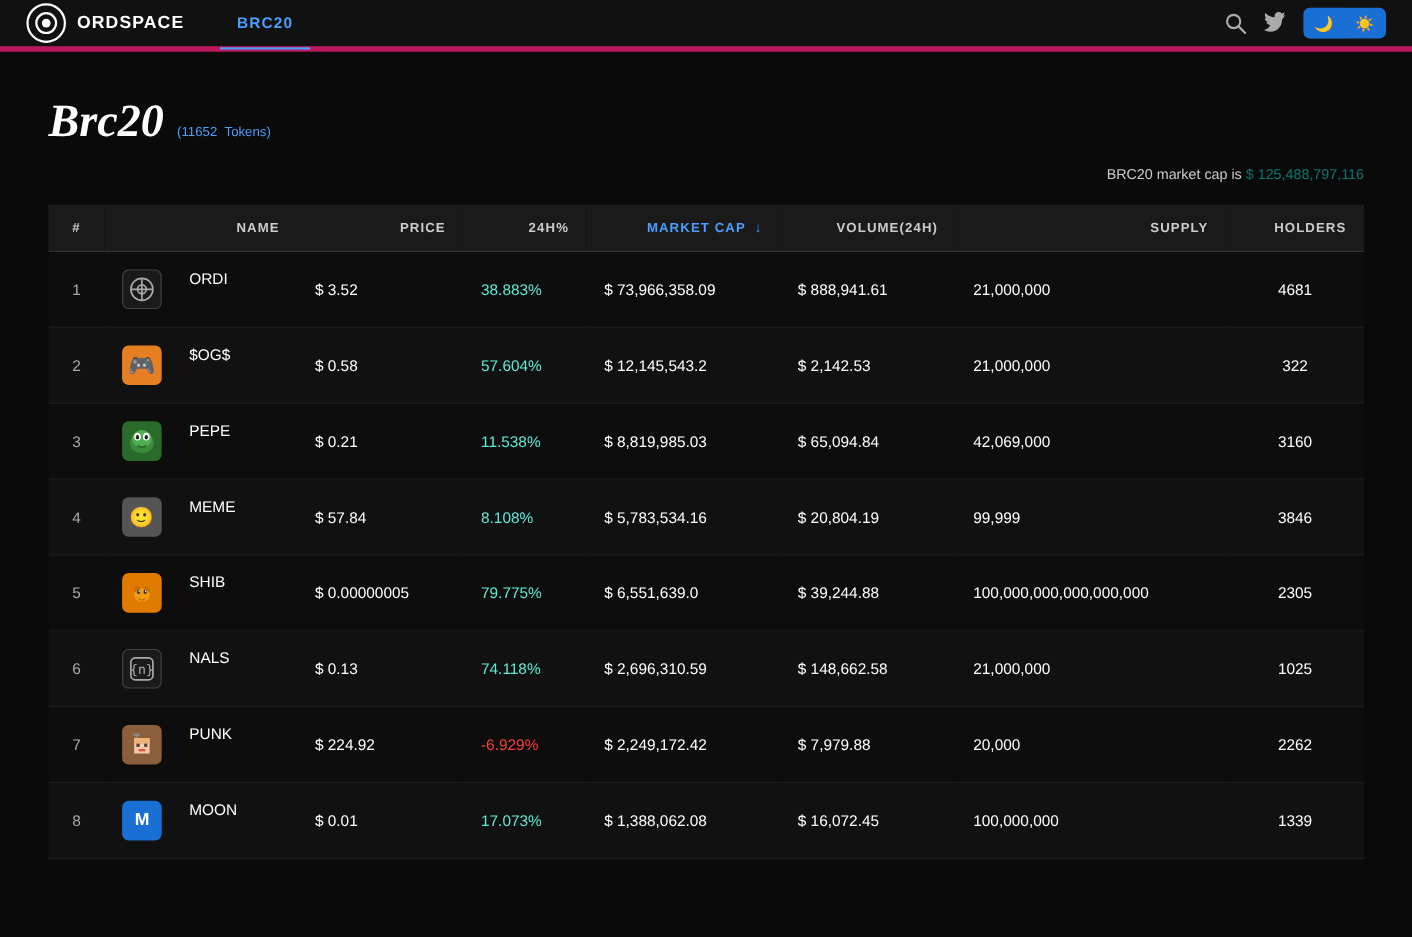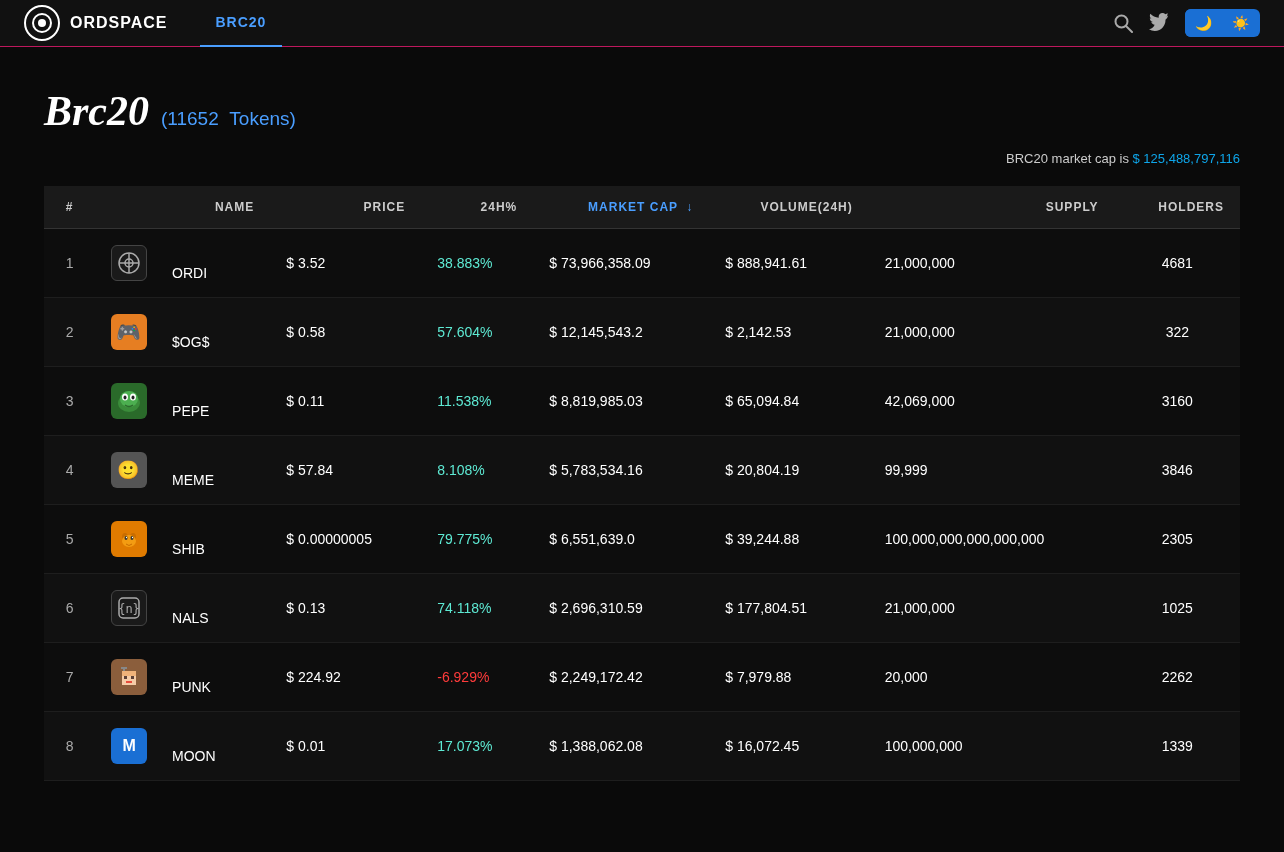--- a/index.html
+++ b/index.html
@@ -10,21 +10,21 @@
       min-height: 852px;
       width: 1284px;
       overflow-x: hidden;
     }
 
     
     header {
       display: flex;
       align-items: center;
       background: #111111;
-      border-bottom: 1px solid #be185d;
+      border-bottom: 5px solid #be185d;
       height: 47px;
       padding: 0 24px;
       position: relative;
     }
     .logo-container {
       display: flex;
       align-items: center;
       gap: 10px;
       margin-right: 32px;
     }
@@ -113,35 +113,35 @@
       font-weight: 900;
       font-style: italic;
       color: #ffffff;
       font-family: Georgia, serif;
       display: flex;
       align-items: baseline;
       gap: 12px;
       margin-bottom: 16px;
     }
     .token-count {
-      font-size: 19px;
+      font-size: 12px;
       color: #4a9eff;
       font-style: normal;
       font-family: Arial, sans-serif;
       font-weight: normal;
     }
 
     .market-cap-info {
       text-align: right;
       margin-bottom: 20px;
       font-size: 13px;
       color: #ccc;
     }
     .market-cap-info .cap-value {
-      color: #0ea5e9;
+      color: #0f766e;
     }
 
     
     table {
       width: 100%;
       border-collapse: collapse;
     }
     thead tr {
       background: #1a1a1a;
       border-bottom: 1px solid #333;
@@ -184,21 +184,21 @@
     tbody td.num {
       color: #aaa;
       text-align: center;
     }
     tbody td.right {
       text-align: center;
     }
 
     .token-name-cell {
       display: flex;
-      align-items: flex-end;
+      align-items: flex-start;
       gap: 25px;
     }
     .token-icon {
       width: 36px;
       height: 36px;
       border-radius: 6px;
       display: flex;
       align-items: center;
       justify-content: center;
       font-size: 18px;
@@ -360,21 +360,21 @@
                   <ellipse cx="10" cy="10" rx="3" ry="3.5" fill="white"></ellipse>
                   <ellipse cx="18" cy="10" rx="3" ry="3.5" fill="white"></ellipse>
                   <ellipse cx="10" cy="10.5" rx="1.5" ry="2" fill="#222"></ellipse>
                   <ellipse cx="18" cy="10.5" rx="1.5" ry="2" fill="#222"></ellipse>
                   <path d="M10 18 Q14 21 18 18" stroke="#2d6a2d" stroke-width="1.5" fill="none"></path>
                 </svg>
               </div>
         <span>PEPE</span>
       </div>
     </td>
-    <td class="price">$ 0.11</td>
+    <td class="price">$ 0.21</td>
     <td class="green">11.538%</td>
     <td>$ 8,819,985.03</td>
     <td>$ 65,094.84</td>
     <td>42,069,000</td>
     <td class="right">3160</td>
   </tr>
         <tr>
     <td class="num">4</td>
     <td>
       <div class="token-name-cell">
@@ -430,21 +430,21 @@
                   <rect x="2" y="2" width="20" height="20" rx="4" stroke="#aaa" stroke-width="1.5" fill="none"></rect>
                   <text x="12" y="17" text-anchor="middle" font-size="12" fill="#aaa" font-family="monospace">{n}</text>
                 </svg>
               </div>
         <span>NALS</span>
       </div>
     </td>
     <td class="price">$ 0.13</td>
     <td class="green">74.118%</td>
     <td>$ 2,696,310.59</td>
-    <td>$ 177,804.51</td>
+    <td>$ 148,662.58</td>
     <td>21,000,000</td>
     <td class="right">1025</td>
   </tr>
         <tr>
     <td class="num">7</td>
     <td>
       <div class="token-name-cell">
         <div class="token-icon punk" style="background:#8B5E3C;">
                 <svg width="28" height="28" viewBox="0 0 28 28">
                   <rect width="28" height="28" rx="4" fill="#8B5E3C"></rect>

